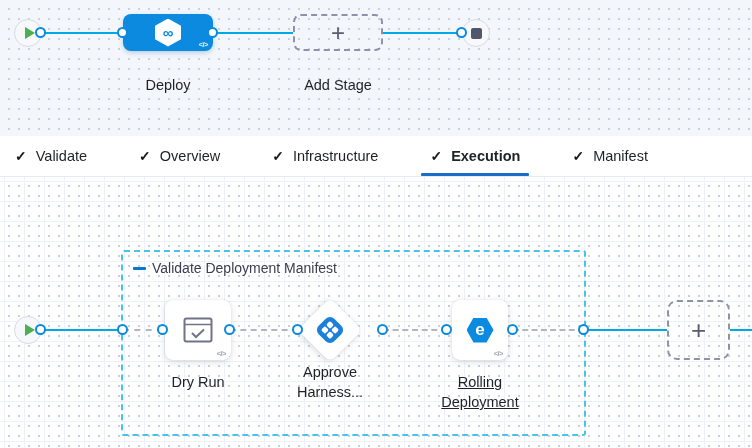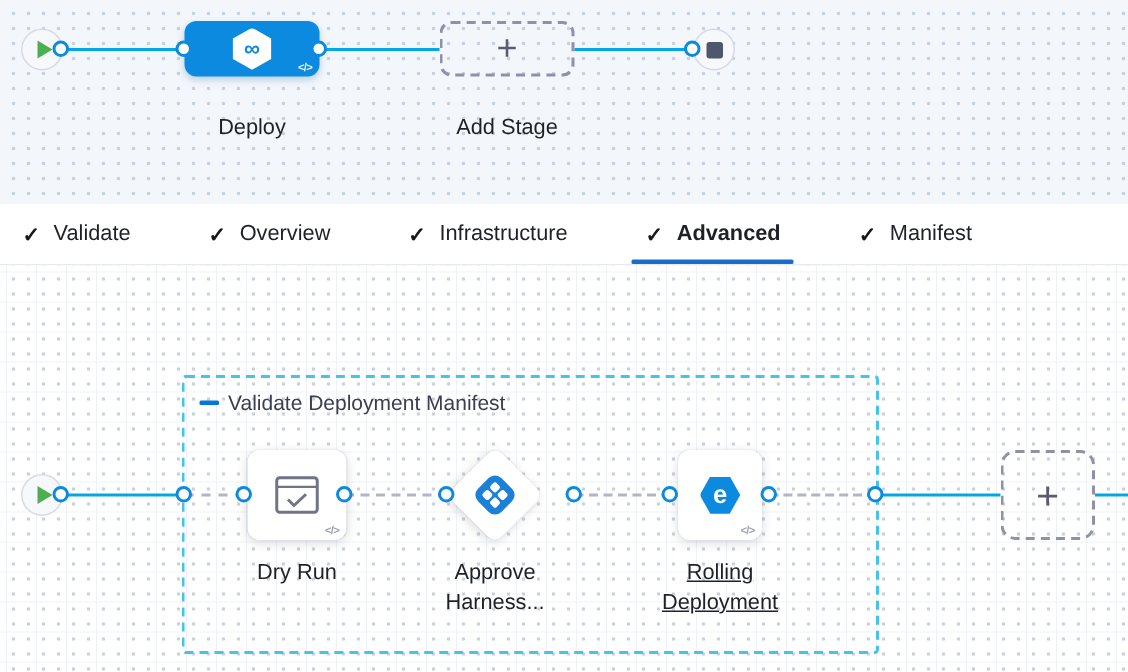--- a/index.html
+++ b/index.html
@@ -132,21 +132,21 @@
   <div class="tab">
     <span class="tick">✓</span>
     <span class="tab-label">Overview</span>
   </div>
   <div class="tab">
     <span class="tick">✓</span>
     <span class="tab-label">Infrastructure</span>
   </div>
   <div class="tab tab--active">
     <span class="tick">✓</span>
-    <span class="tab-label">Advanced</span>
+    <span class="tab-label">Execution</span>
   </div>
   <div class="tab">
     <span class="tick">✓</span>
     <span class="tab-label">Manifest</span>
   </div>
 </div>
 
 <div class="exec-canvas">
 
   <div class="step-group"></div>
@@ -204,15 +204,15 @@
   <div class="ring" style="left:117px; top:147px;"></div>
   <div class="ring" style="left:157px; top:147px;"></div>
   <div class="ring" style="left:224px; top:147px;"></div>
   <div class="ring" style="left:292px; top:147px;"></div>
   <div class="ring" style="left:377px; top:147px;"></div>
   <div class="ring" style="left:441px; top:147px;"></div>
   <div class="ring" style="left:507px; top:147px;"></div>
   <div class="ring" style="left:578px; top:147px;"></div>
 
   <div class="node-label" style="left:148px; top:195px; width:100px;text-align:center;">Dry Run</div>
-  <div class="node-label" style="left:290px; top:195px; width:80px;">Approve Harness...</div>
+  <div class="node-label" style="left:290px; top:185px; width:80px;">Approve Harness...</div>
   <div class="node-label" style="left:435px; top:195px; width:90px;text-decoration:underline;">Rolling Deployment</div>
 </div>
 
 </body></html>

